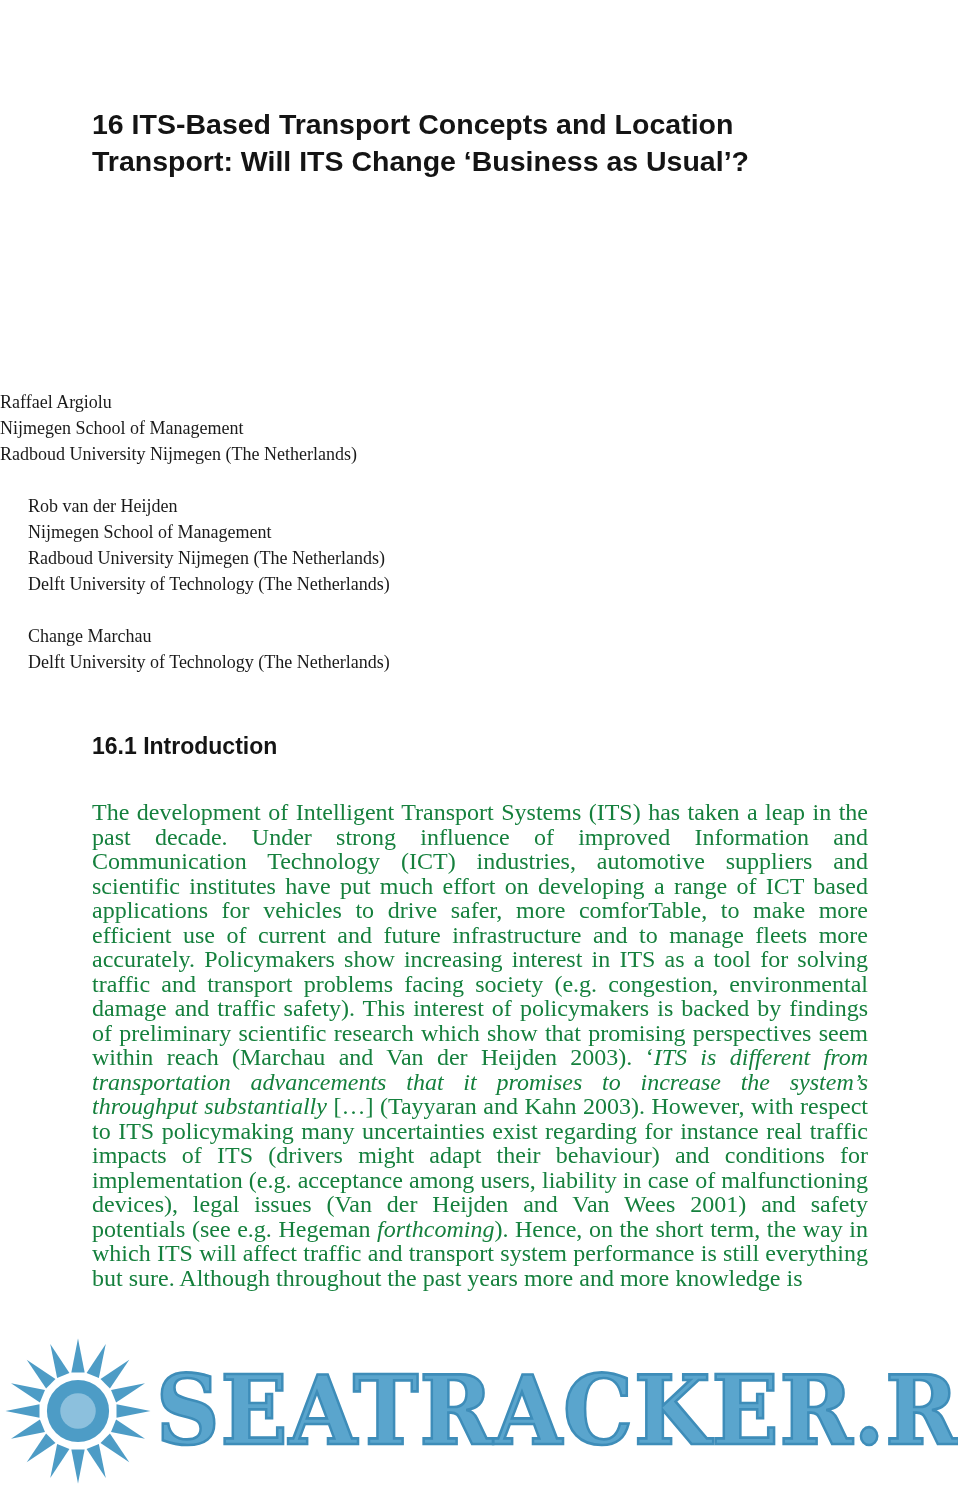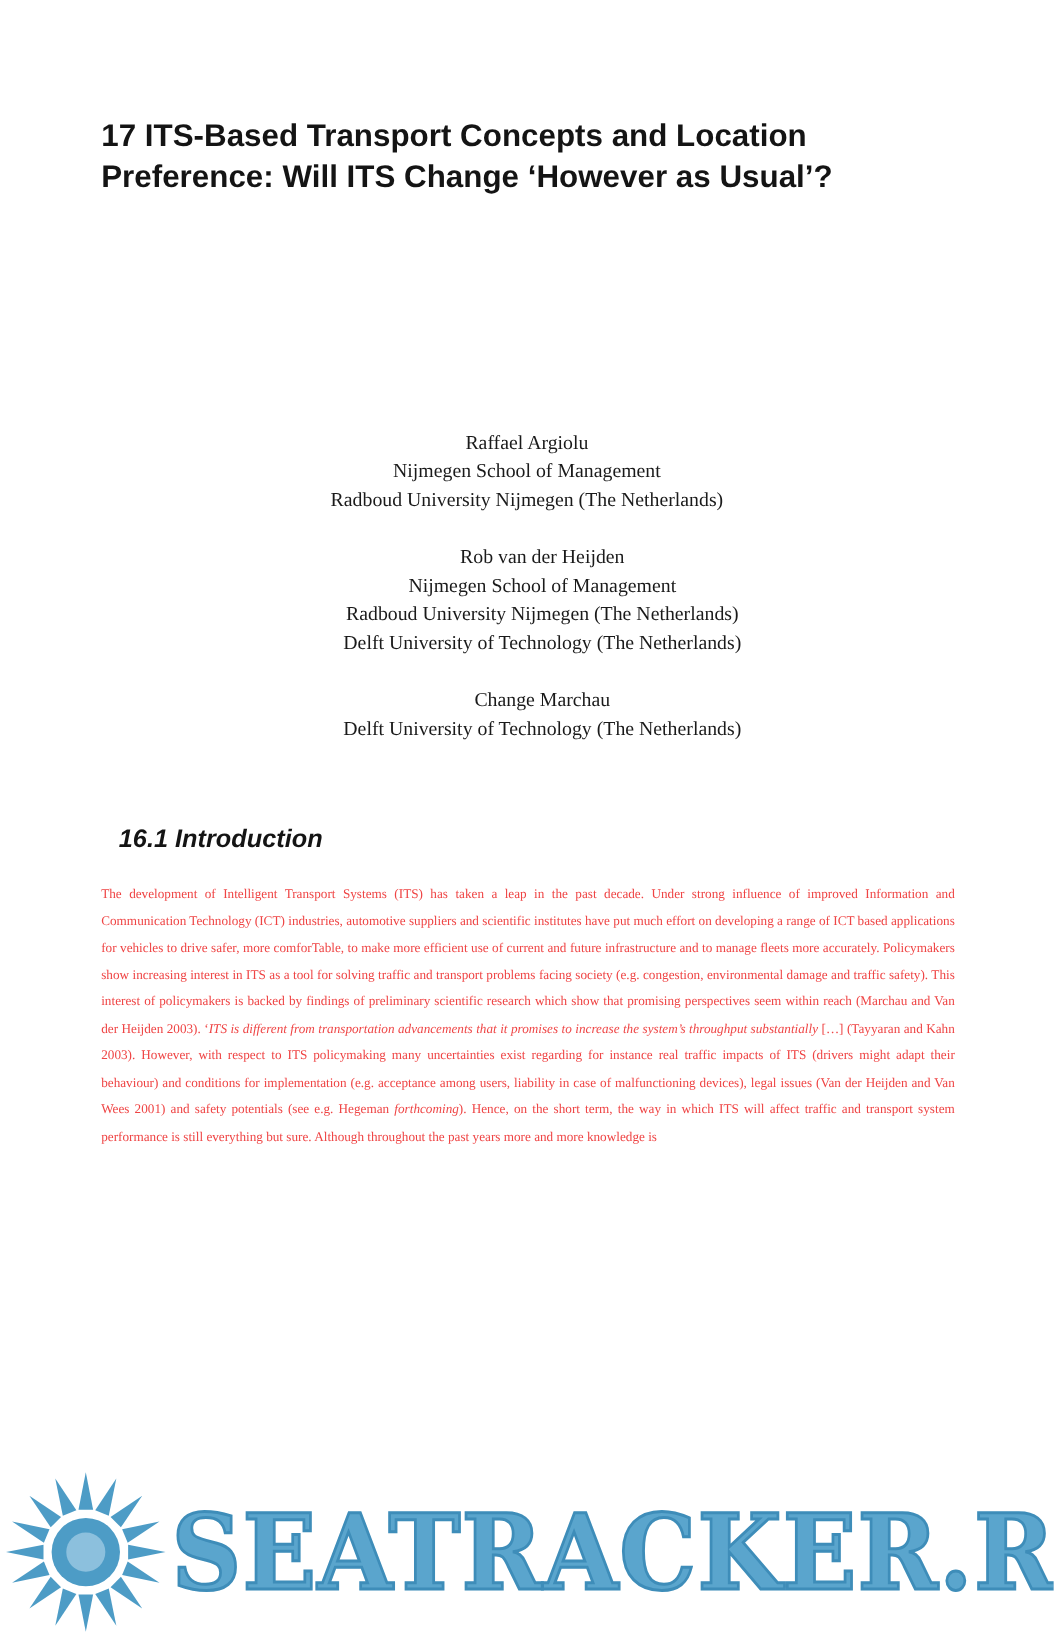--- a/index.html
+++ b/index.html
@@ -27,49 +27,47 @@
     font-size: 28.5px;
     line-height: 37px;
     color: #141414;
   }
   .tline { display: block; }
   .authors {
     position: absolute;
     left: 0;
     right: 0;
     top: 389px;
-    text-align: center;
     font-size: 18px;
     line-height: 26px;
     color: #1a1a1a;
   }
   .author-block + .author-block { margin-top: 26px; padding-left: 28px; }
   .section-heading {
     position: absolute;
     left: 92px;
     top: 733px;
-    margin: 16px;
+    margin: 0;
     font-family: "Liberation Sans", sans-serif;
     font-weight: bold;
     font-size: 23px;
     color: #141414;
-    font-style: italic;
   }
   .body-text {
     position: absolute;
     left: 92px;
     width: 776px;
     top: 800px;
     margin: 0;
     text-align: justify;
-    font-size: 12px;
+    font-size: 24px;
     line-height: 24.5px;
     hyphens: auto;
     -webkit-hyphens: auto;
-    color: #ef4444;
+    color: #15803d;
   }
   .italic { font-style: italic; }
   .watermark {
     position: absolute;
     left: 0;
     right: 0;
     top: 1336px;
     height: 150px;
     display: flex;
     align-items: center;
@@ -92,22 +90,22 @@
     transform: scaleY(1.08);
     margin-left: 4px;
   }
 </style>
 </head>
 <body>
 
 <div class="page">
 
   <h1 class="chapter-title">
-    <span class="tline">17 ITS-Based Transport Concepts and Location</span>
-    <span class="tline">Preference: Will ITS Change ‘However as Usual’?</span>
+    <span class="tline">16 ITS-Based Transport Concepts and Location</span>
+    <span class="tline">Transport: Will ITS Change ‘Business as Usual’?</span>
   </h1>
 
   <div class="authors">
     <div class="author-block">
       <div>Raffael Argiolu</div>
       <div>Nijmegen School of Management</div>
       <div>Radboud University Nijmegen (The Netherlands)</div>
     </div>
     <div class="author-block">
       <div>Rob van der Heijden</div>

